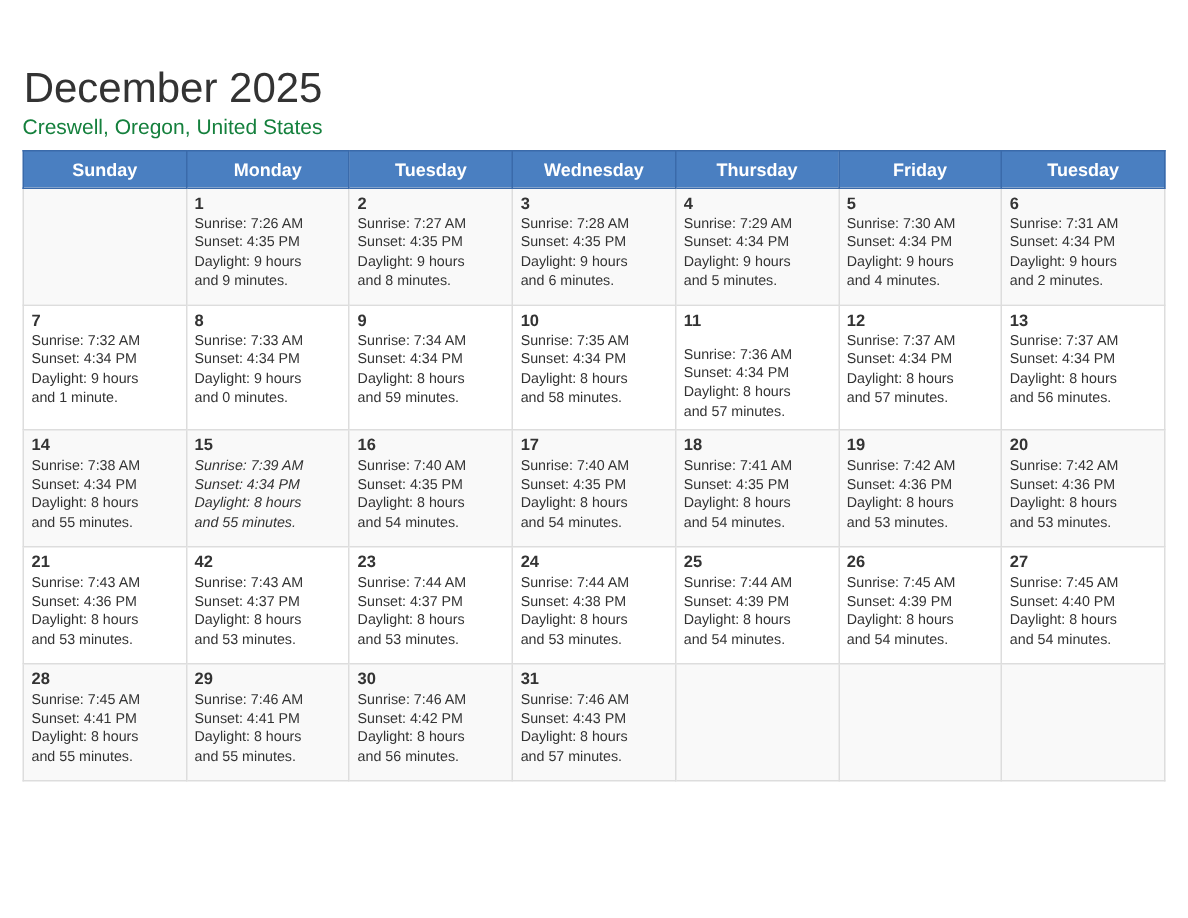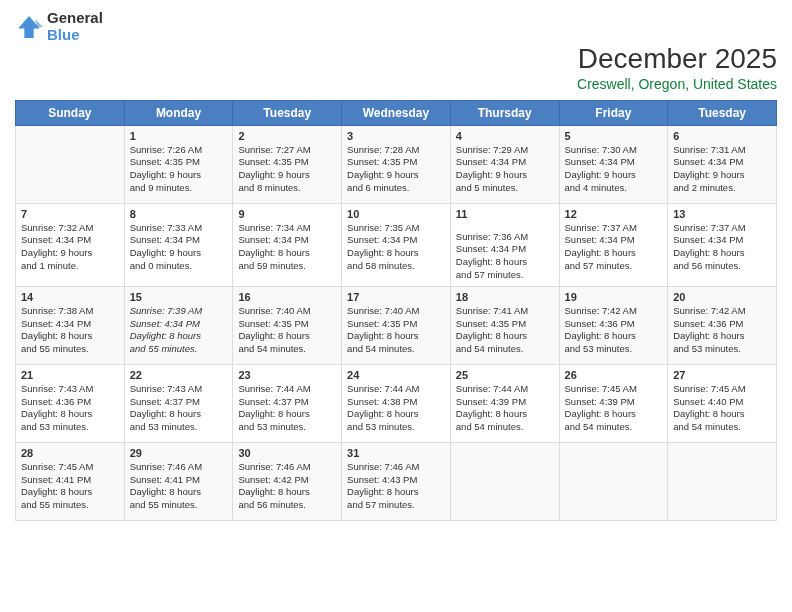--- a/index.html
+++ b/index.html
@@ -103,33 +103,20 @@
     }
     .empty-cell {
       background-color: #f9f9f9 !important;
     }
   </style>
 </head>
 <body>
 
 <div class="container">
   <div class="header-area">
-    <div class="logo">
-      <svg class="logo-icon" viewBox="0 0 36 36">
-        <rect x="0" y="0" width="36" height="36" fill="white"></rect>
-        <polygon points="18,4 32,20 24,20 24,32 12,32 12,20 4,20" fill="#4a90d9"></polygon>
-        <polygon points="26,8 36,18 28,18" fill="#4a90d9" opacity="0.6"></polygon>
-      </svg>
-      <div>
-        <div style="display:flex; flex-direction:column; line-height:1.1;">
-          <span class="logo-text-general">General</span>
-          <span class="logo-text-blue">Blue</span>
-        </div>
-      </div>
-    </div>
     <div class="title-area">
       <div class="main-title">December 2025</div>
       <div class="subtitle">Creswell, Oregon, United States</div>
     </div>
   </div>
 
   <table>
     <thead>
       <tr>
         <th>Sunday</th>
@@ -291,21 +278,21 @@
         </tr>
         <tr>
           <td>
             <span class="day-num">21</span>
             <div class="day-info" style="white-space: pre-line;">Sunrise: 7:43 AM
 Sunset: 4:36 PM
 Daylight: 8 hours
 and 53 minutes.</div>
           </td>
           <td>
-            <span class="day-num">22</span>
+            <span class="day-num">42</span>
             <div class="day-info" style="white-space: pre-line;">Sunrise: 7:43 AM
 Sunset: 4:37 PM
 Daylight: 8 hours
 and 53 minutes.</div>
           </td>
           <td>
             <span class="day-num">23</span>
             <div class="day-info" style="white-space: pre-line;">Sunrise: 7:44 AM
 Sunset: 4:37 PM
 Daylight: 8 hours

